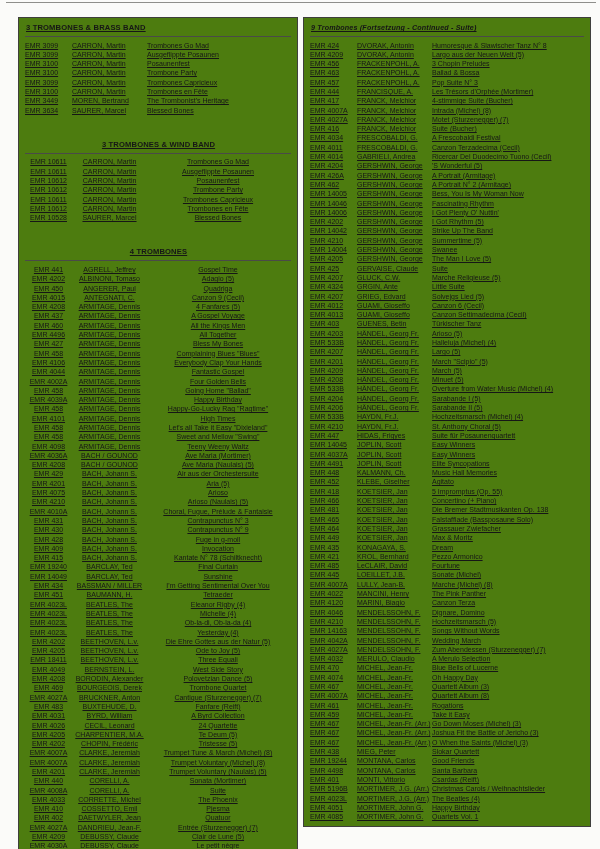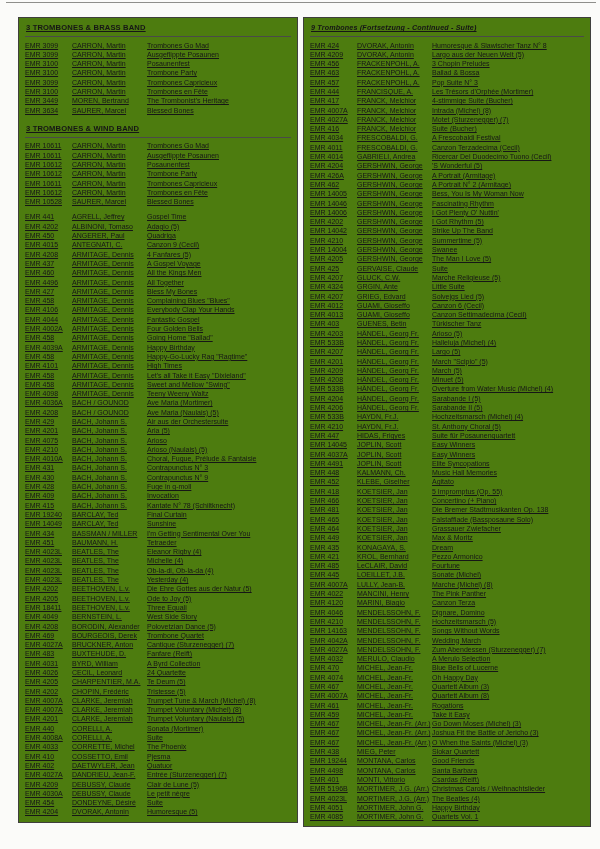--- a/index.html
+++ b/index.html
@@ -22,21 +22,21 @@
   .box {
     border: 1px solid #3f3f3d;
     background: #4d7c0f;
     box-sizing: border-box;
     padding: 2px 6px 5px 6px;
     text-decoration: underline;
   }
   .box.left  { width: 280px; }
   .box.right { width: 288px; }
   .section { margin-top: 0; }
-  .section + .section { margin-top: 6px; }
+  .section + .section { margin-top: 22px; text-align: center; }
   .sec-header {
     font-weight: bold;
     font-size: 7.6px;
     line-height: 10px;
     padding: 3px 0 3px 1px;
     border-bottom: 1px solid #4a4a48;
     margin-bottom: 3.5px;
     letter-spacing: 0.15px;
     white-space: nowrap;
   }
@@ -136,20 +136,21 @@
           <span>CARRON, Martin</span>
           <span class="t">Trombones en Fête</span>
         </div>
         <div class="row">
           <span>EMR 10528</span>
           <span>SAURER, Marcel</span>
           <span class="t">Blessed Bones</span>
         </div>
       </div>
       <div class="section">
+        <div class="sec-header">4 TROMBONES</div>
         <div class="row">
           <span>EMR 441</span>
           <span>AGRELL, Jeffrey</span>
           <span class="t">Gospel Time</span>
         </div>
         <div class="row">
           <span>EMR 4202</span>
           <span>ALBINONI, Tomaso</span>
           <span class="t">Adagio (5)</span>
         </div>

